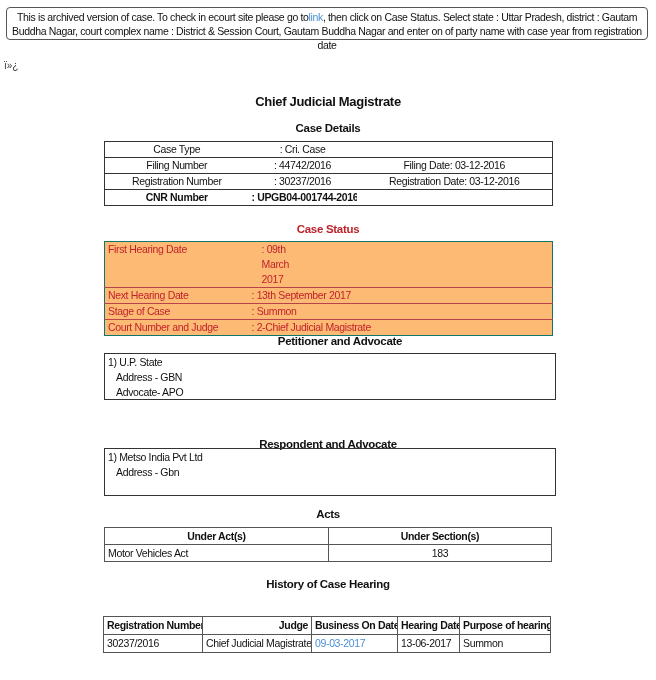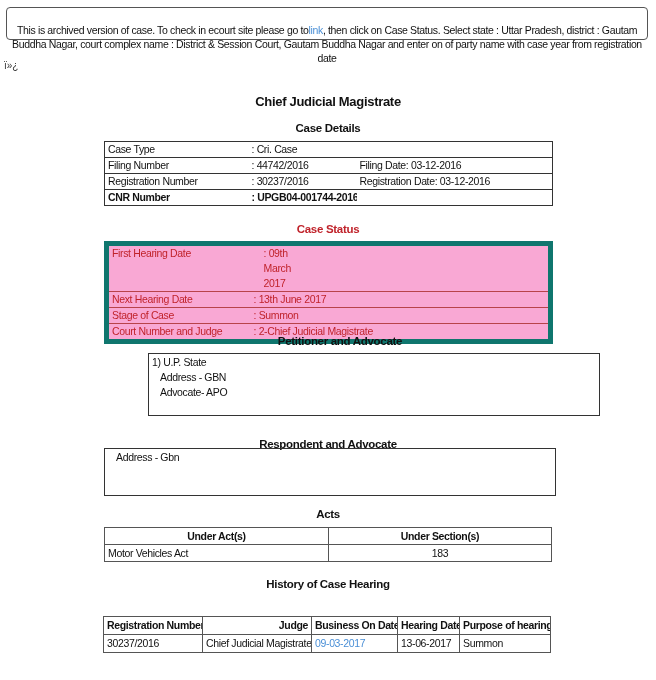--- a/index.html
+++ b/index.html
@@ -5,53 +5,53 @@
     html, body { margin: 0; padding: 0; background: #ffffff; }
     body {
       width: 656px; height: 680px; position: relative; overflow: hidden;
       font-family: "Liberation Sans", sans-serif; color: #111;
       font-size: 11px;
     }
     .notice {
       position: absolute; left: 6px; top: 7px; width: 642px; height: 33px;
       border: 1px solid #555; border-radius: 4px;
       box-sizing: border-box; text-align: center;
-      font-size: 10.5px; line-height: 14px; padding-top: 15px;
+      font-size: 10.5px; line-height: 14px; padding-top: 2px;
       letter-spacing: -0.35px; color: #111;
     }
     .notice a { color: #4a8fd6; text-decoration: none; }
     .bom { position: absolute; left: 4px; top: 60px; font-size: 10px; color: #333; }
     .title {
       position: absolute; left: 0; width: 656px; text-align: center;
       font-weight: bold; letter-spacing: -0.3px;
     }
     .t-main { top: 94px; font-size: 13px; }
     .t-sec { font-size: 11.5px; }
     .red { color: #c0232b; }
     table { border-collapse: collapse; position: absolute; table-layout: fixed; }
     td, th { padding: 0 3px; font-size: 10.5px; letter-spacing: -0.35px; white-space: nowrap; overflow: hidden; }
 
-    .details { left: 104px; top: 141px; width: 449px; border: 1px solid #333; }
+    .details { left: 104px; top: 141px; width: 449px; border: 1px solid #333; text-align: center; }
     .details td { height: 15px; border-top: 1px solid #333; line-height: 15px; }
     .details tr:first-child td { border-top: none; }
     .details .bold td { font-weight: bold; }
 
-    .status { left: 104px; top: 241px; width: 449px; background: #f9a8d4; border: 5px solid #0f766e; }
+    .status { left: 104px; top: 241px; width: 449px; background: #fdba74; border: 1px solid #0f766e; }
     .status td { border-top: 1px solid #b8434a; color: #c0232b; height: 15px; line-height: 15px; vertical-align: top; }
     .status tr:first-child td { border-top: none; }
     .status .tall td { height: 30px; }
     .status .wrapval { white-space: normal; line-height: 15px; padding-left: 10px; }
 
     .party-box {
       position: absolute; left: 104px; width: 452px; border: 1px solid #333;
       box-sizing: border-box; padding: 1px 3px; font-size: 10.5px; line-height: 15px;
       letter-spacing: -0.35px;
     }
     .party-box .indent { padding-left: 8px; }
-    .petitioner { top: 353px; height: 63px; margin-left: 44px; }
+    .petitioner { top: 353px; height: 47px; }
     .respondent { top: 448px; height: 48px; }
 
     .acts { left: 104px; top: 527px; width: 448px; border: 1px solid #333; }
     .acts th, .acts td { border: 1px solid #555; height: 16px; line-height: 16px; }
     .acts th { font-weight: bold; text-align: center; }
 
     .history { left: 103px; top: 616px; width: 448px; border: 1px solid #333; }
     .history th, .history td { border: 1px solid #555; height: 17px; line-height: 17px; }
     .history th { font-weight: bold; text-align: right; }
     .history th:first-child { text-align: left; }
@@ -107,21 +107,21 @@
     </colgroup>
   <tbody>
       <tr class="tall">
     <td>First Hearing Date</td>
     <td>
           <div class="wrapval" style="width:50px;">: 09th March 2017</div>
         </td>
   </tr>
   <tr>
     <td>Next Hearing Date</td>
-    <td>: 13th June 2017</td>
+    <td>: 13th September 2017</td>
   </tr>
   <tr>
     <td>Stage of Case</td>
     <td>: Summon</td>
   </tr>
   <tr>
     <td>Court Number and Judge</td>
     <td>: 2-Chief Judicial Magistrate</td>
   </tr>
 </tbody>
@@ -129,20 +129,21 @@
 
 <div class="title t-sec" style="top:335px;padding-left:12px;">Petitioner and Advocate</div>
 <div class="party-box petitioner">
   <div>1) U.P. State</div>
   <div class="indent">Address - GBN</div>
   <div class="indent">Advocate- APO</div>
 </div>
 
 <div class="title t-sec" style="top:438px;">Respondent and Advocate</div>
 <div class="party-box respondent">
+  <div>1) Metso India Pvt Ltd</div>
   <div class="indent">Address - Gbn</div>
 </div>
 
 <div class="title t-sec" style="top:508px;">Acts</div>
 <table class="acts">
   <colgroup>
       <col style="width:224px">
       <col>
     </colgroup>
   <tbody>

